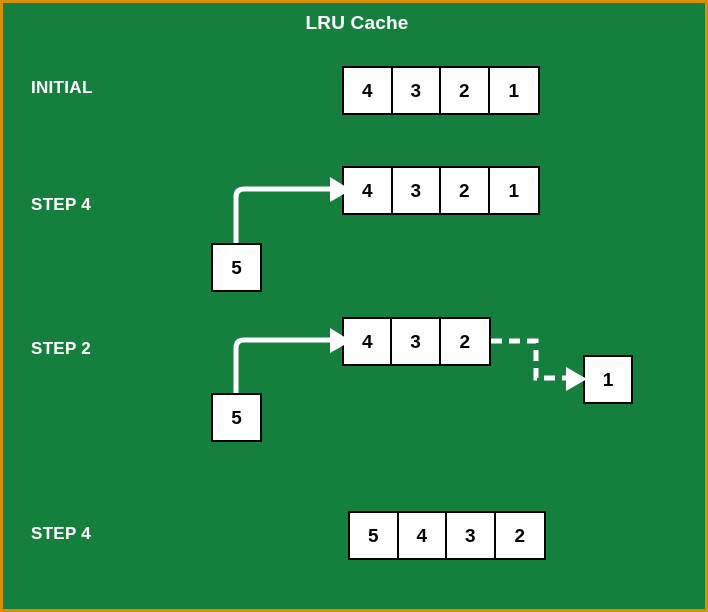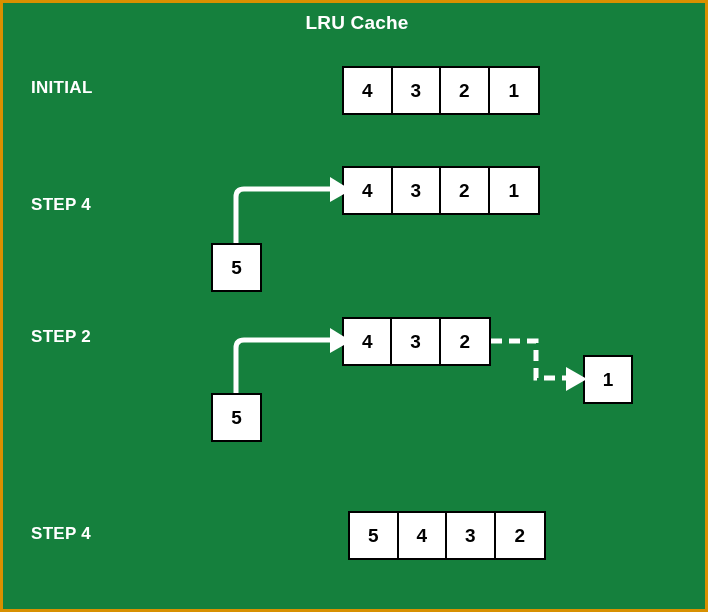--- a/index.html
+++ b/index.html
@@ -99,21 +99,21 @@
     <div class="cell">3</div>
     <div class="cell">2</div>
     <div class="cell">1</div>
   </div>
   <div class="sq-box" style="left:208px; top:240px; width:51px; height:49px;">5</div>
   <svg class="arrow-svg" style="left:0px; top:0px; width:360px; height:300px;">
     <path d="M 233 240 L 233 194 Q 233 186 241 186 L 327 186" fill="none" stroke="#ffffff" stroke-width="5" stroke-linecap="butt"></path>
     <polygon points="327,174 348,187 327,199" fill="#ffffff"></polygon>
   </svg>
 
-  <div class="row-label" style="top:324px;">STEP 2</div>
+  <div class="row-label" style="top:336px;">STEP 2</div>
   <div class="cache-row" style="left:339px; top:314px; width:149px; height:49px;">
     <div class="cell">4</div>
     <div class="cell">3</div>
     <div class="cell">2</div>
   </div>
   <div class="sq-box" style="left:208px; top:390px; width:51px; height:49px;">5</div>
   <svg class="arrow-svg" style="left:0px; top:0px; width:360px; height:450px;">
     <path d="M 233 390 L 233 345 Q 233 337 241 337 L 327 337" fill="none" stroke="#ffffff" stroke-width="5" stroke-linecap="butt"></path>
     <polygon points="327,325 348,338 327,350" fill="#ffffff"></polygon>
   </svg>

